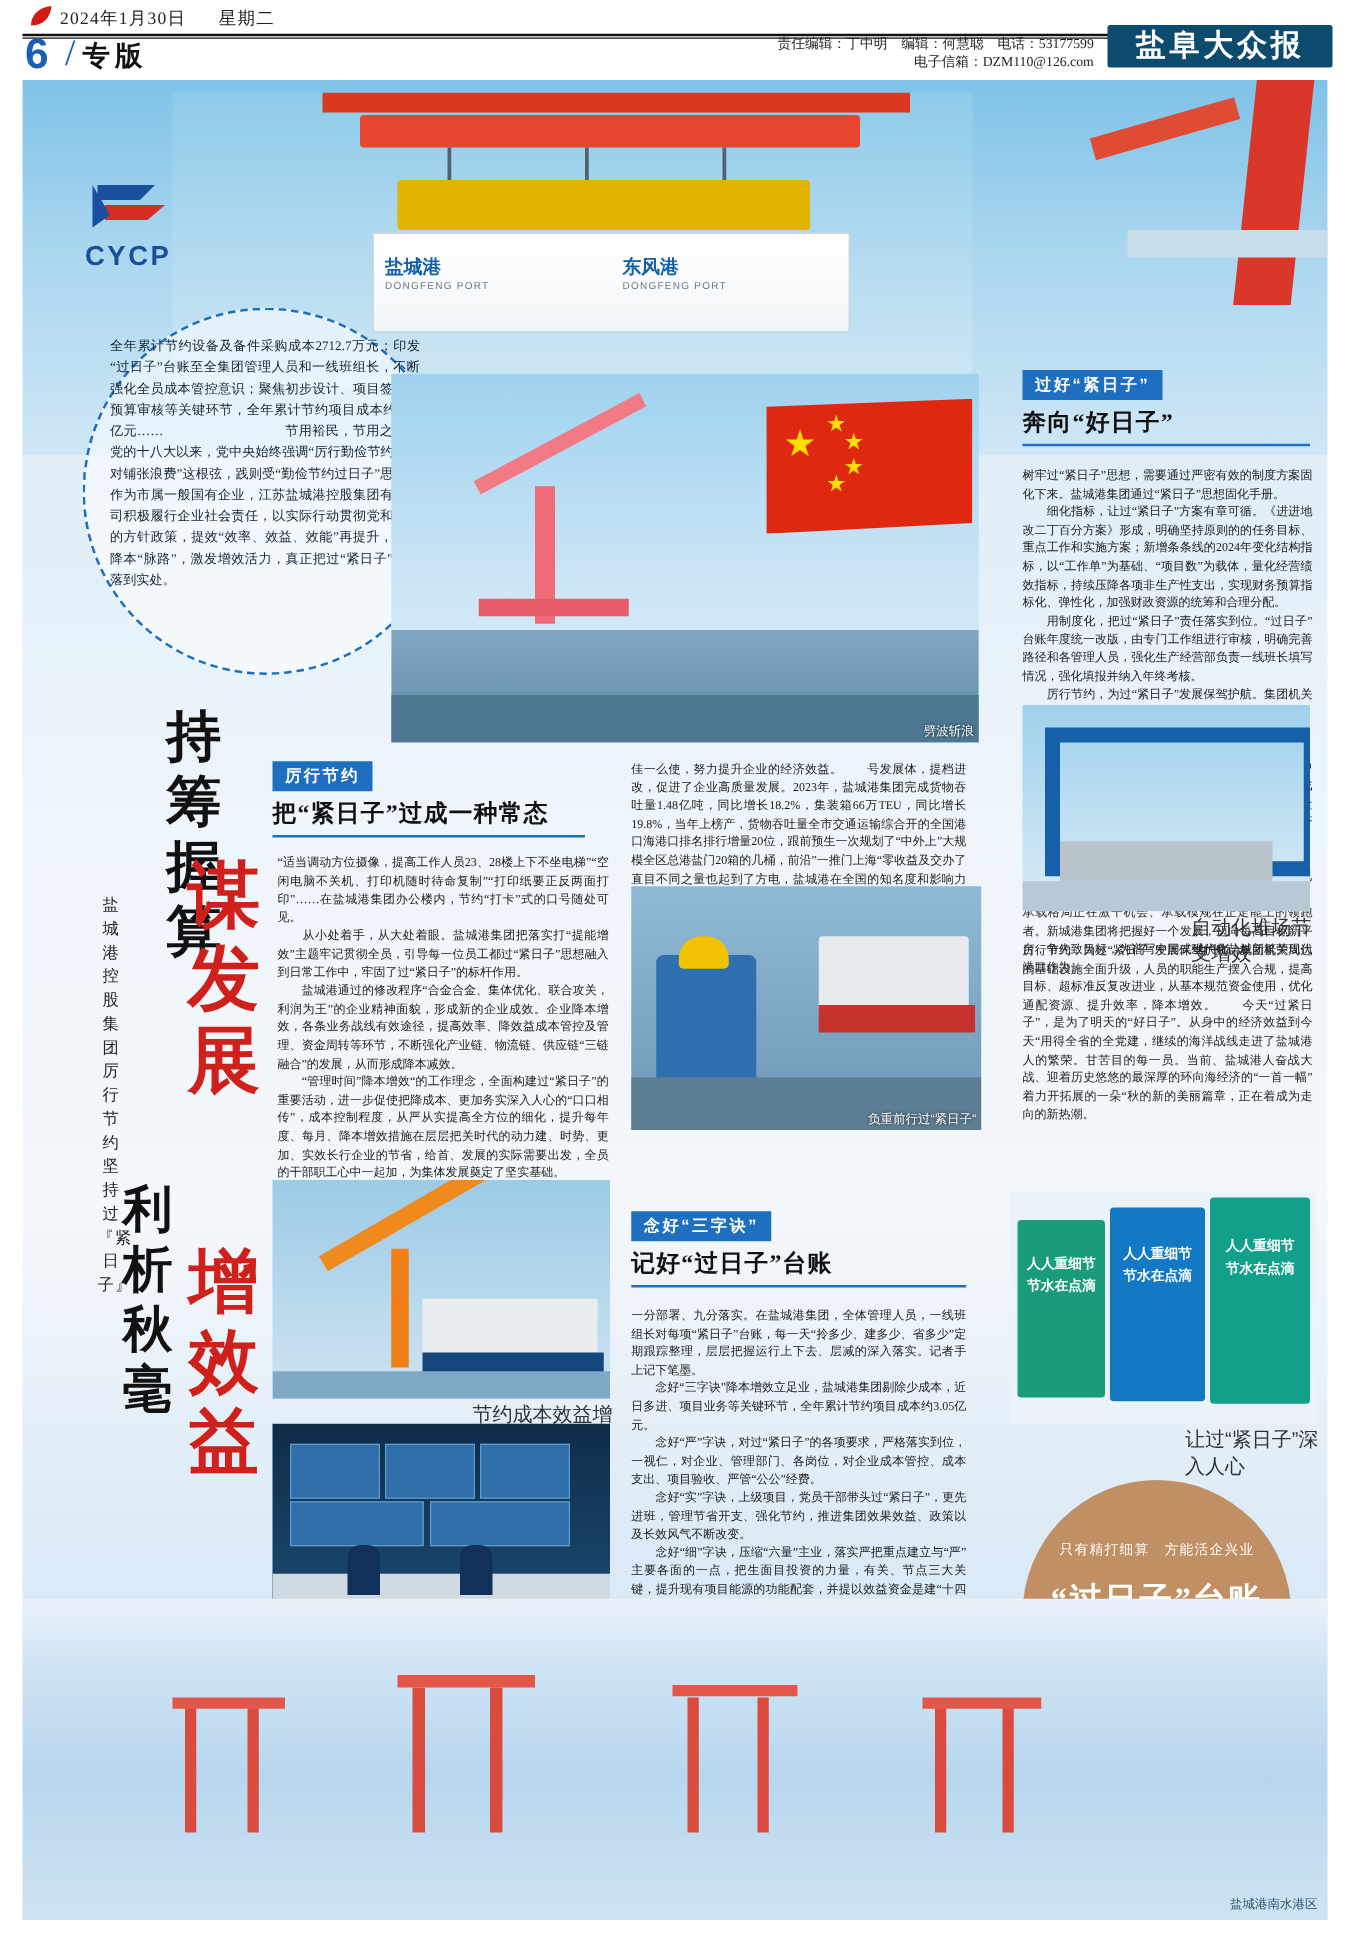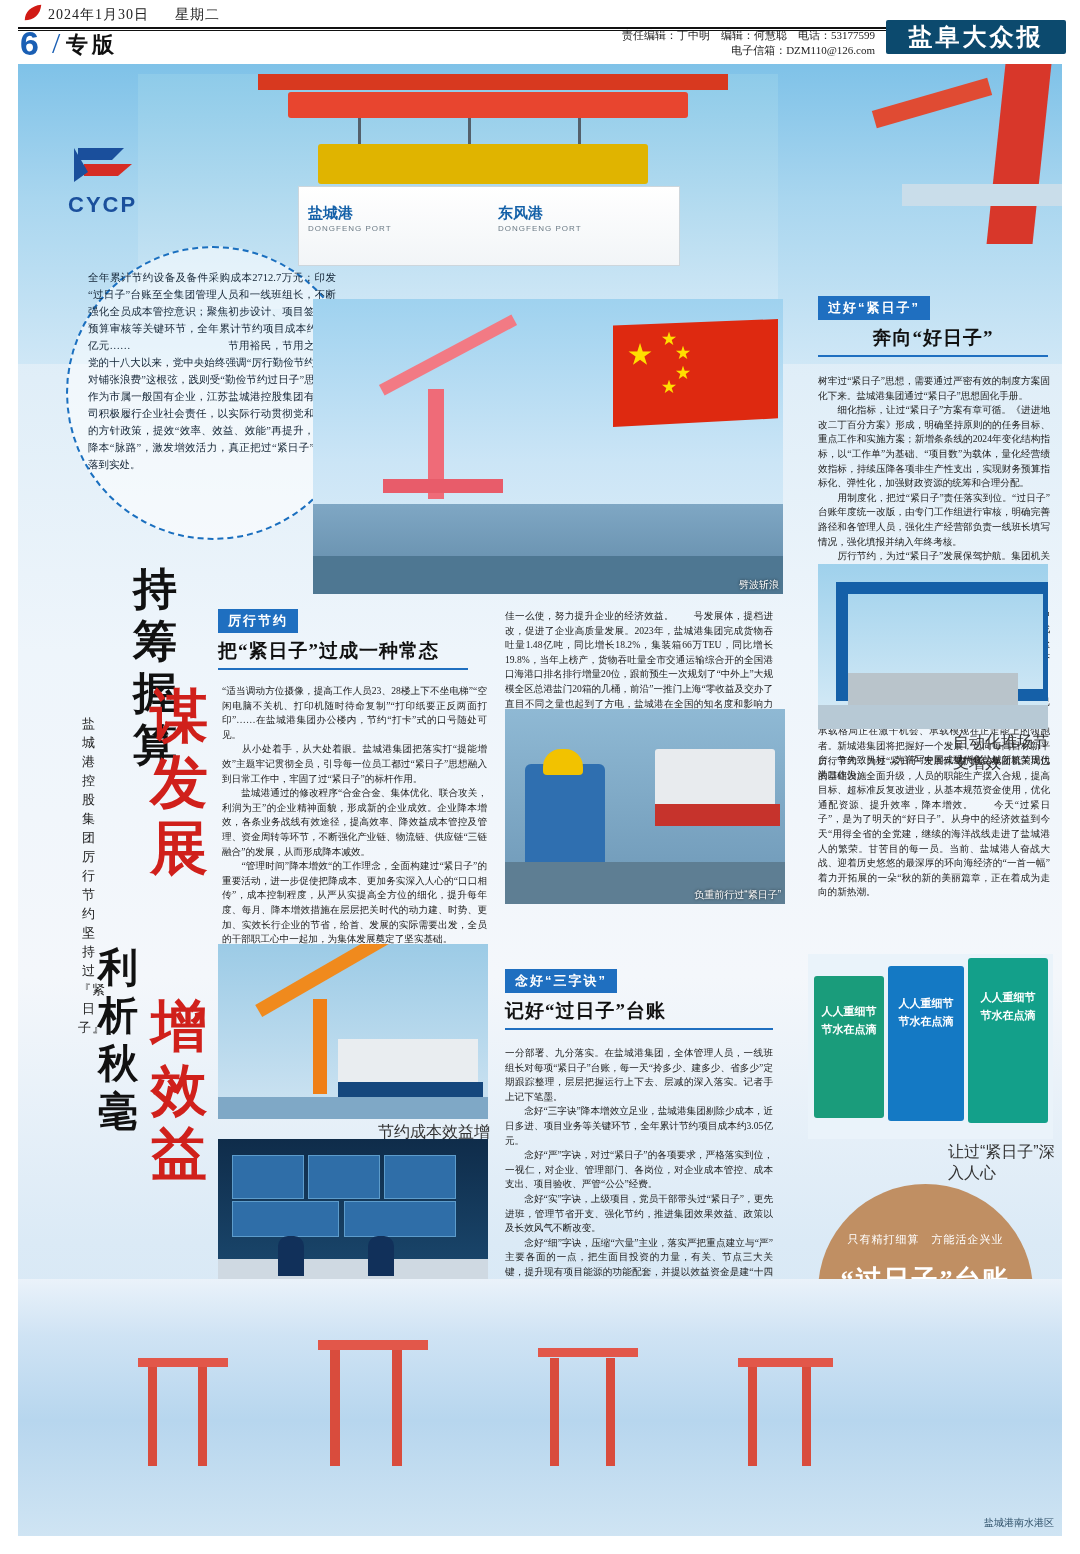--- a/index.html
+++ b/index.html
@@ -295,21 +295,21 @@
     </div>
     <div class="col" style="left:487px;top:982px;width:268px;height:280px;white-space:pre-wrap;">一分部署、九分落实。在盐城港集团，全体管理人员，一线班组长对每项“紧日子”台账，每一天“拎多少、建多少、省多少”定期跟踪整理，层层把握运行上下去、层减的深入落实。记者手上记下笔墨。
 　　念好“三字诀”降本增效立足业，盐城港集团剔除少成本，近日多进、项目业务等关键环节，全年累计节约项目成本约3.05亿元。
 　　念好“严”字诀，对过“紧日子”的各项要求，严格落实到位，一视仁，对企业、管理部门、各岗位，对企业成本管控、成本支出、项目验收、严管“公公”经费。
 　　念好“实”字诀，上级项目，党员干部带头过“紧日子”，更先进班，管理节省开支、强化节约，推进集团效果效益、政策以及长效风气不断改变。
 　　念好“细”字诀，压缩“六量”主业，落实严把重点建立与“严”主要各面的一点，把生面目投资的力量，有关、节点三大关键，提升现有项目能源的功能配套，并提以效益资金是建“十四五”的目标，不断充足接效项目能源系统增产业发展，不断延伸发展。
 　　能售进行多的限能的期利用。工作中须很关键不同的电刷机布……从国民项目投资、三目分包、资产采购以及整体系统的变化，分明一度用电一度水、一张水差不一次节省成本。每人一本“过日子”台账，使过“紧日子”的思想渗透于每一位盐城港人的心中，“勤俭节约风”在盐城港集团蔚然成风。</div>
 
     <div class="sec-head" style="left:800px;top:232px;width:230px;">
       <span class="sec-tag">过好“紧日子”</span>
-      <div class="sec-title" style="text-align:center;">奔向“好日子”</div>
+      <div class="sec-title" style="text-align:left;">奔向“好日子”</div>
       <div class="sec-underline" style="width:230px;"></div>
     </div>
     <div class="col" style="left:800px;top:310px;width:232px;height:180px;white-space:pre-wrap;">树牢过“紧日子”思想，需要通过严密有效的制度方案固化下来。盐城港集团通过“紧日子”思想固化手册。
 　　细化指标，让过“紧日子”方案有章可循。《进进地改二丁百分方案》形成，明确坚持原则的的任务目标、重点工作和实施方案；新增条条线的2024年变化结构指标，以“工作单”为基础、“项目数”为载体，量化经营绩效指标，持续压降各项非生产性支出，实现财务预算指标化、弹性化，加强财政资源的统筹和合理分配。
 　　用制度化，把过“紧日子”责任落实到位。“过日子”台账年度统一改版，由专门工作组进行审核，明确完善路径和各管理人员，强化生产经营部负责一线班长填写情况，强化填报并纳入年终考核。
 　　厉行节约，为过“紧日子”发展保驾护航。集团机关周边的基础设施全面升级，人员的职能生产摆入合规，提高目标、超标准反复改进业，从基本规范资金使用，优化通配资源、提升效率，降本增效。
 　　今天“过紧日子”，是为了明天的“好日子”。从身中的经济效益到今天“用得全省的全党建，继续的海洋战线走进了盐城港人的繁荣。甘苦目的每一员。当前、盐城港人奋战大战、迎着历史悠悠的最深厚的环向海经济的“一首一幅”着力开拓展的一朵“秋的新的美丽篇章，正在着成为走向的新热潮。
 　　持筹握算，方能利析秋毫。自觉过好“紧日子”，已经当好当家人。盐城港集团在行动，自觉争做干职业，承载格局正在激干机会、承载模规在正走能上的领跑者。新城港集团将把握好一个发展，迈向每高目标新平台，争先致目标，为谱写中国式现代化盐城新繁荣现代港口作为。</div>
 
     <div class="ph photo-gantry">

